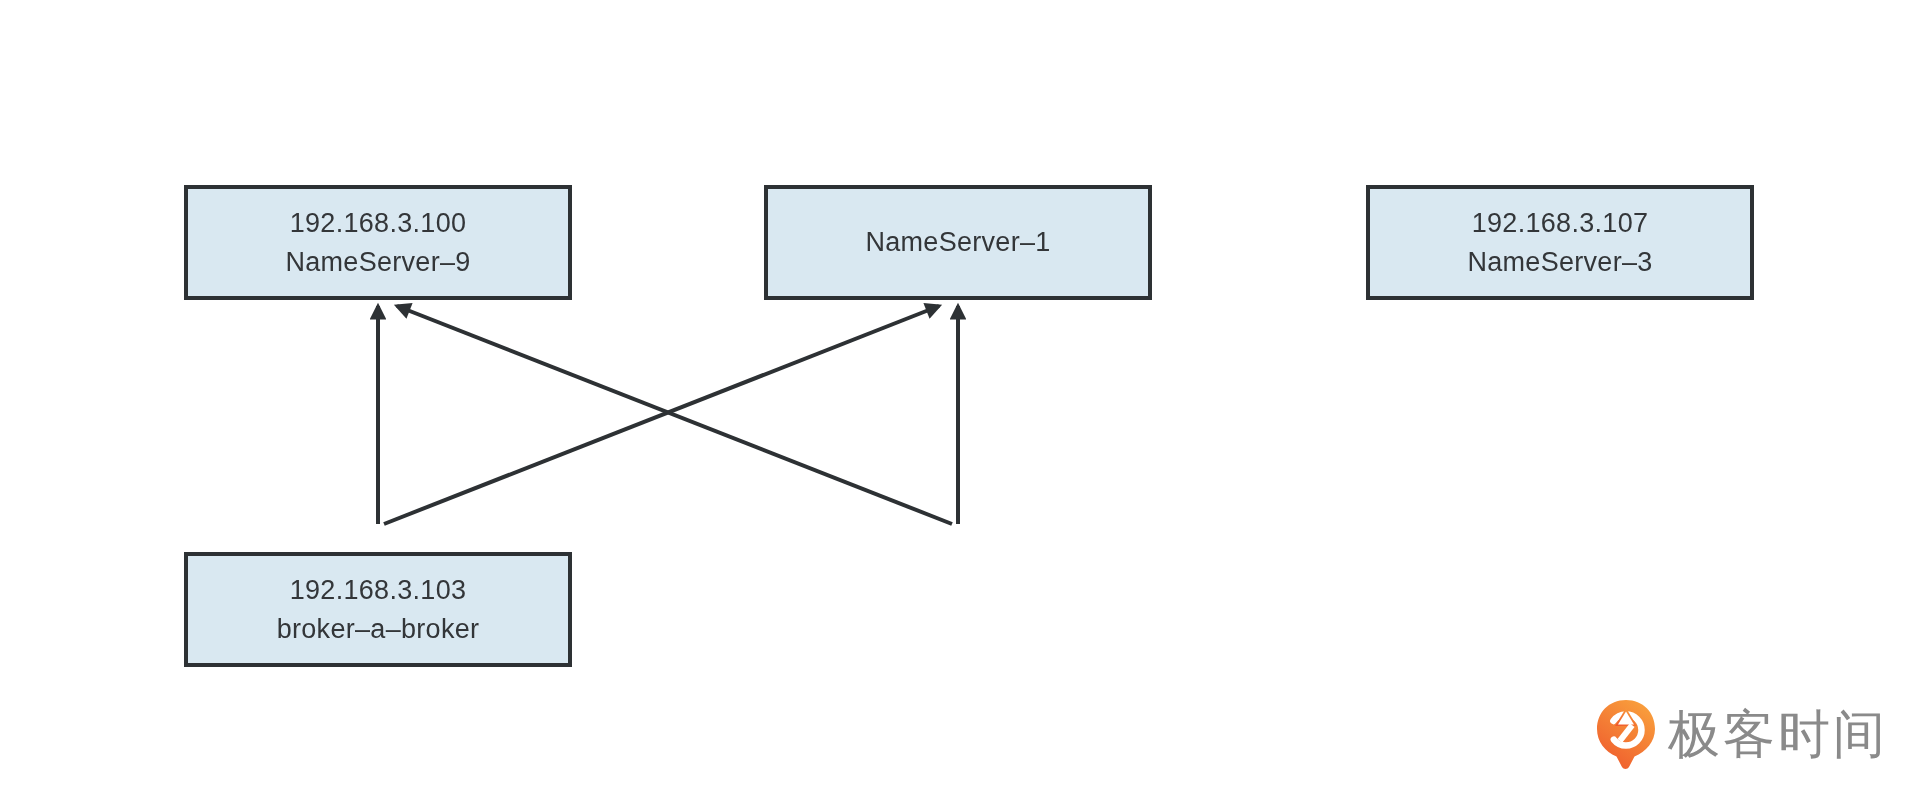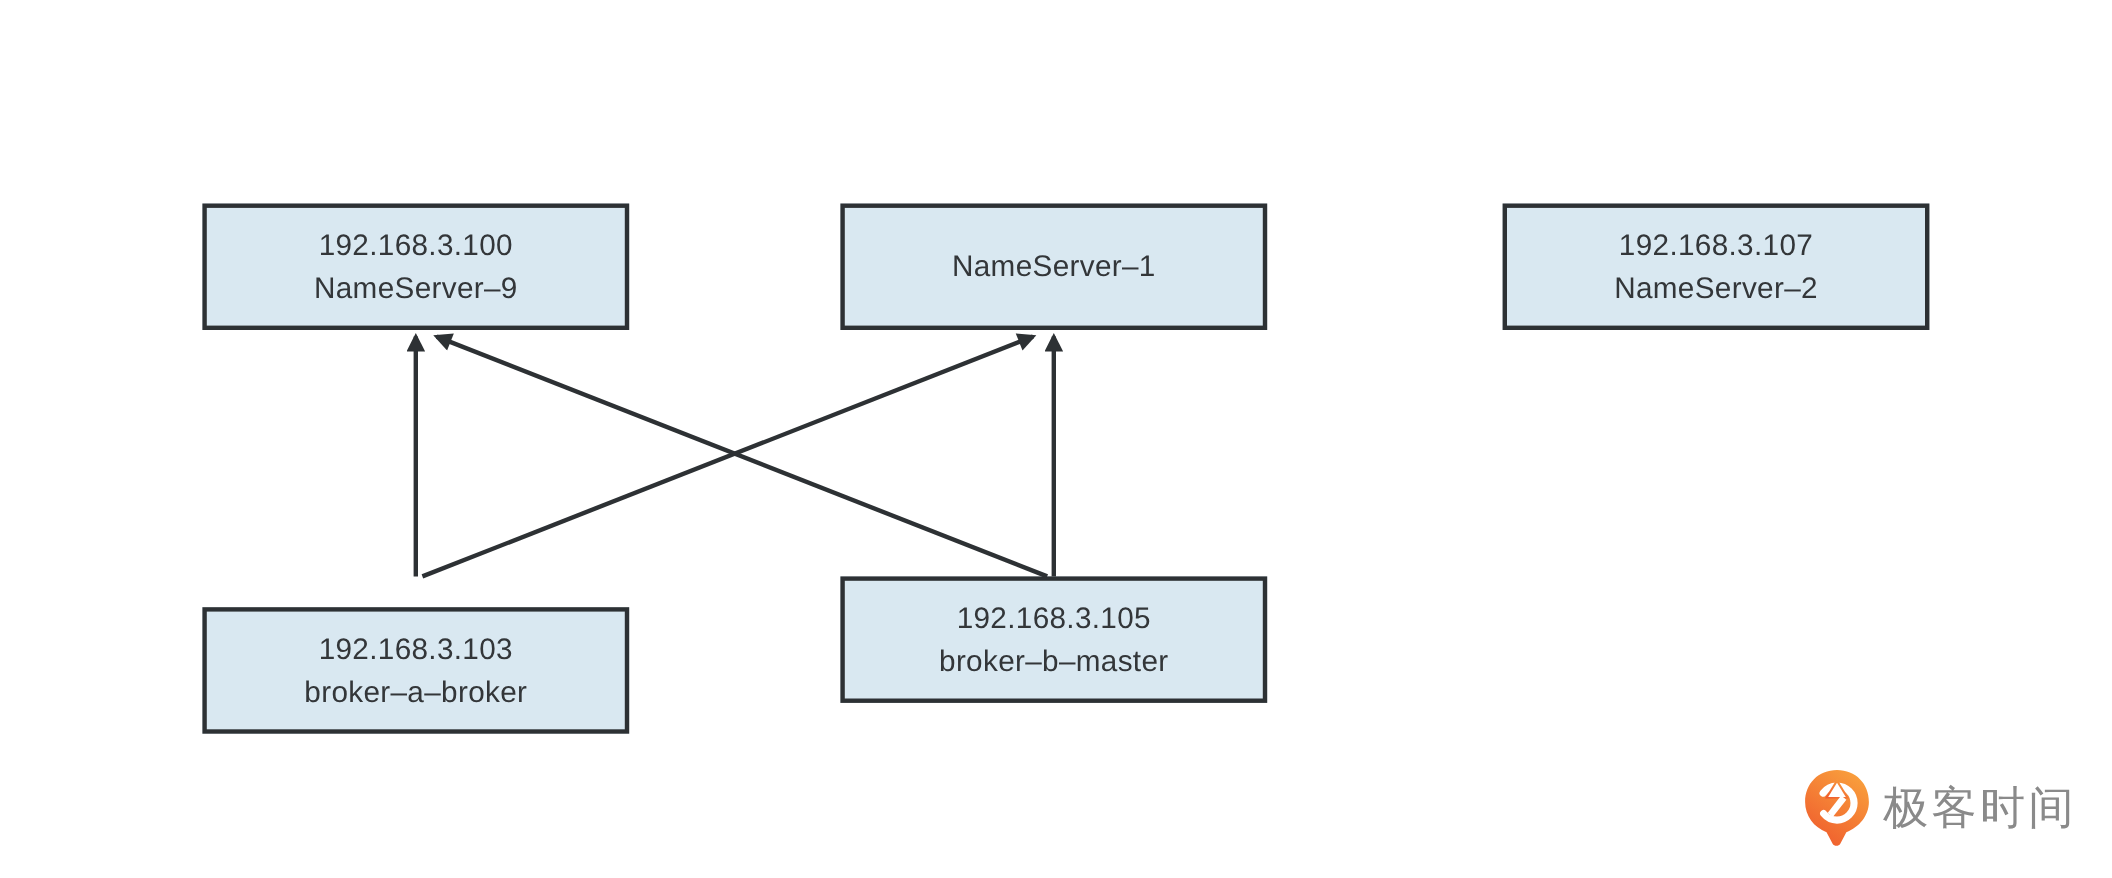--- a/index.html
+++ b/index.html
@@ -25,21 +25,21 @@
   #node-ns1{left:184px;top:185px;}
   #node-ns2{left:764px;top:185px;}
   #node-ns3{left:1342px;top:185px;margin-left:24px;}
   #node-brokerA{left:184px;top:524px;margin-top:28px;}
   #node-brokerB{left:764px;top:524px;}
   .logo{
     position:absolute;right:32px;top:698px;height:72px;
     display:flex;align-items:center;gap:10px;z-index:1;
   }
   .logo-text{
-    font-size:41px;color:var(--logo-gray);letter-spacing:3px;
+    font-size:52px;color:var(--logo-gray);letter-spacing:3px;
     font-weight:400;line-height:72px;
   }
 </style>
 </head>
 <body>
 
 <div class="canvas">
 
   <svg class="edge-layer" id="edge-layer" width="1920" height="798" viewBox="0 0 1920 798" xmlns="http://www.w3.org/2000/svg">
     <defs>
@@ -57,32 +57,28 @@
     <span class="ip">192.168.3.100</span>
     <span class="name">NameServer–9</span>
   </div>
 
   <div class="node" id="node-ns2">
     <span class="name">NameServer–1</span>
   </div>
 
   <div class="node" id="node-ns3">
     <span class="ip">192.168.3.107</span>
-    <span class="name">NameServer–2</span>
+    <span class="name">NameServer–3</span>
   </div>
 
   <div class="node" id="node-brokerA">
     <span class="ip">192.168.3.103</span>
     <span class="name">broker–a–broker</span>
   </div>
 
-  <div class="node" id="node-brokerB">
-    <span class="ip">192.168.3.105</span>
-    <span class="name">broker–b–master</span>
-  </div>
 
   <div class="logo">
     <svg width="64" height="70" viewBox="0 0 64 70">
       <defs>
         <linearGradient id="gt-grad" x1="0.8" y1="0" x2="0.2" y2="1">
           <stop offset="0" stop-color="#F9A13D"></stop>
           <stop offset="1" stop-color="#EF5B2D"></stop>
         </linearGradient>
       </defs>
       <path d="M32 1 C15 1 3 13.5 3 30 C3 42.5 11 53 22.5 57.5 L28 68 C29.5 70.5 33.5 70.5 35 68 L40.5 57.5 C52 53 61 42.5 61 30 C61 13.5 49 1 32 1 Z" fill="url(#gt-grad)"></path>

